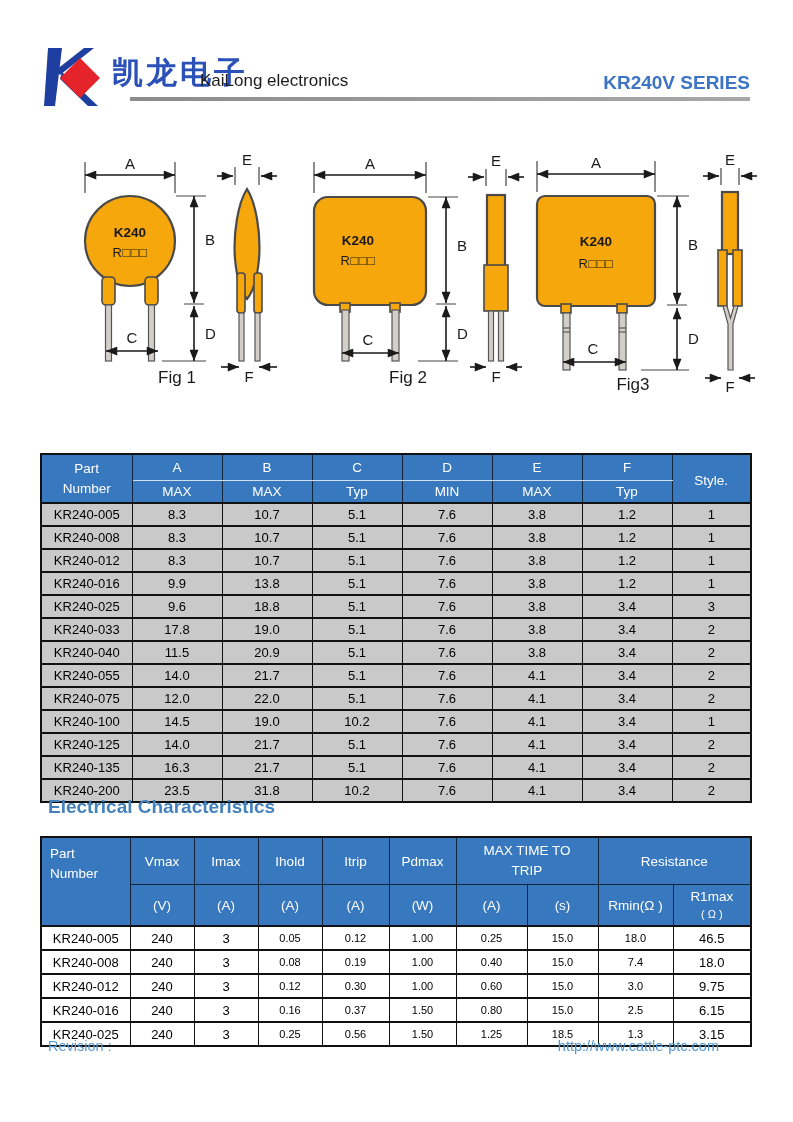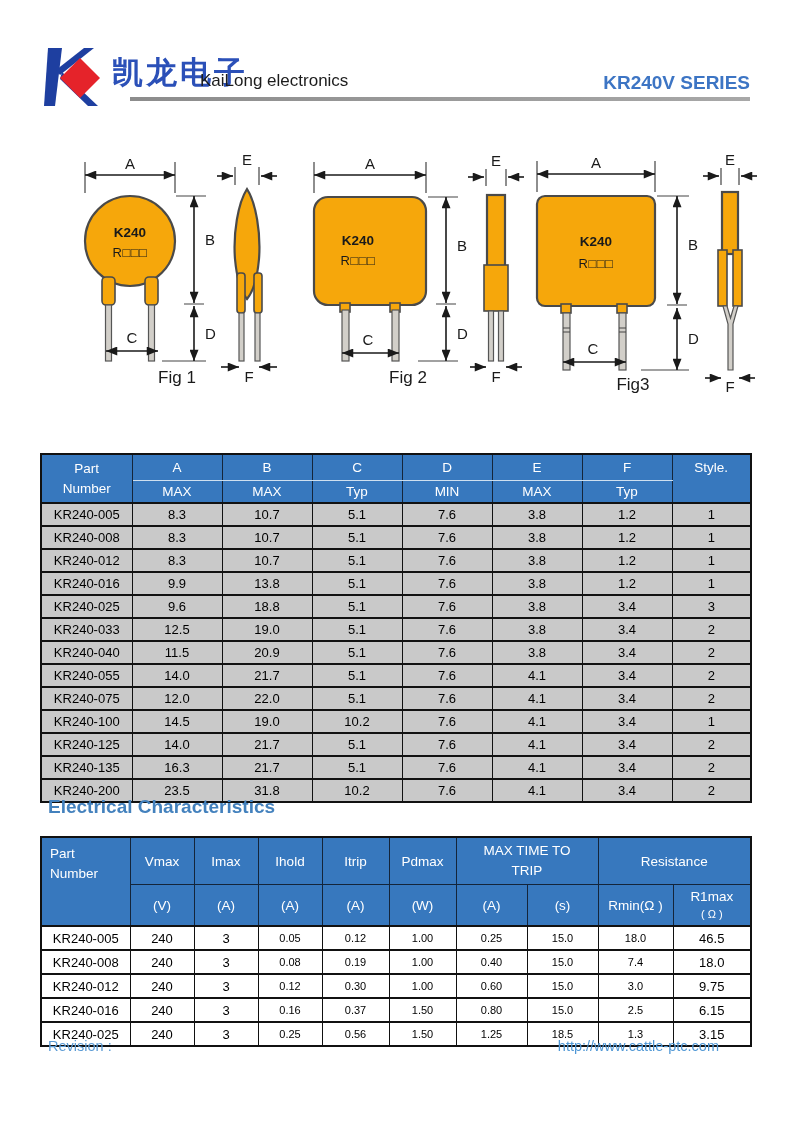--- a/index.html
+++ b/index.html
@@ -195,21 +195,21 @@
         <th rowspan="2" class="twoline">
           <div>Part</div>
           <div>Number</div>
         </th>
         <th class="lt">A</th>
         <th class="lt">B</th>
         <th class="lt">C</th>
         <th class="lt">D</th>
         <th class="lt">E</th>
         <th class="lt">F</th>
-        <th rowspan="2" style="vertical-align:top;padding-top:5px;">Style.</th>
+        <th rowspan="2" style="vertical-align:top;padding-top:18px;">Style.</th>
       </tr>
       <tr>
         <th class="sp">MAX</th>
         <th class="sp">MAX</th>
         <th class="sp">Typ</th>
         <th class="sp">MIN</th>
         <th class="sp">MAX</th>
         <th class="sp">Typ</th>
       </tr>
     </thead>
@@ -259,21 +259,21 @@
           <td>9.6</td>
           <td>18.8</td>
           <td>5.1</td>
           <td>7.6</td>
           <td>3.8</td>
           <td>3.4</td>
           <td>3</td>
         </tr>
       <tr>
           <td>KR240-033</td>
-          <td>12.5</td>
+          <td>17.8</td>
           <td>19.0</td>
           <td>5.1</td>
           <td>7.6</td>
           <td>3.8</td>
           <td>3.4</td>
           <td>2</td>
         </tr>
       <tr>
           <td>KR240-040</td>
           <td>11.5</td>

